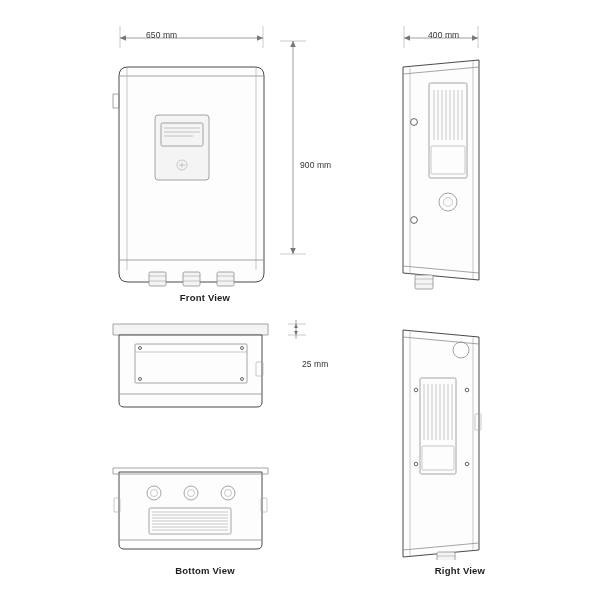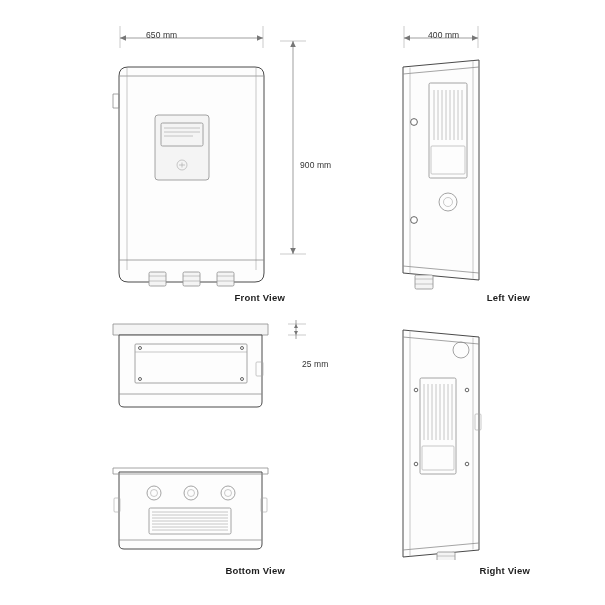--- a/index.html
+++ b/index.html
@@ -21,21 +21,21 @@
   }
   .view {
     position: absolute;
   }
   .caption {
     position: absolute;
     font-size: 9.5px;
     font-weight: bold;
     color: #1d1d1d;
     letter-spacing: 0.2px;
-    text-align: right;
+    text-align: center;
     white-space: nowrap;
   }
   .dimlabel {
     position: absolute;
     font-size: 8.5px;
     color: #333333;
     white-space: nowrap;
     letter-spacing: 0.1px;
   }
   svg { display: block; }
@@ -155,21 +155,20 @@
     <svg width="140" height="28" viewBox="0 0 140 28">
       <line class="extline" x1="19" y1="4" x2="19" y2="26"></line>
       <line class="extline" x1="93" y1="4" x2="93" y2="26"></line>
       <line class="dimline" x1="19" y1="16" x2="93" y2="16"></line>
       <path d="M19,16 L25,13.2 L25,18.8 Z" fill="#777777"></path>
       <path d="M93,16 L87,13.2 L87,18.8 Z" fill="#777777"></path>
     </svg>
   </div>
   <div class="dimlabel" style="left:428px; top:30px;">400 mm</div>
 
-  <div class="caption" style="left:390px; top:292px; width:140px;">Left View</div>
 
   <div class="view" style="left:105px; top:318px; width:200px; height:100px;">
     <svg width="200" height="100" viewBox="0 0 200 100">
 
       <path class="fill-soft" d="M8,6 L163,6 L163,17 L8,17 Z"></path>
 
       <path class="fill-body" d="M14,17 L157,17 L157,84 Q157,89 152,89 L19,89 Q14,89 14,84 Z"></path>
 
       <rect class="ol-light" x="30" y="26" width="112" height="39" rx="1" fill="#fbfbfb"></rect>
       <line class="ol-thin" x1="30" y1="34" x2="142" y2="34"></line>

